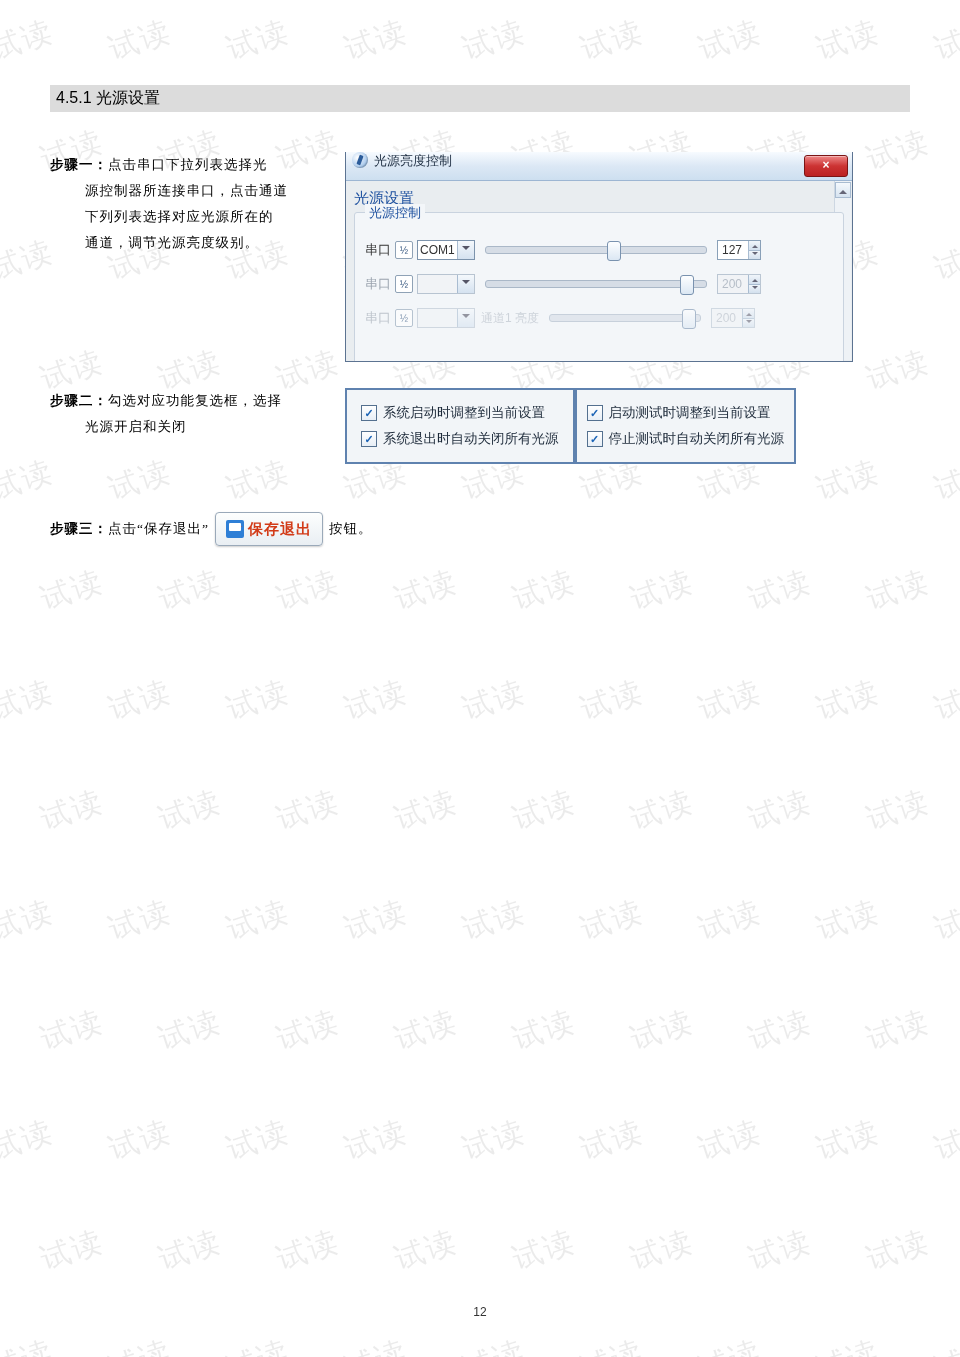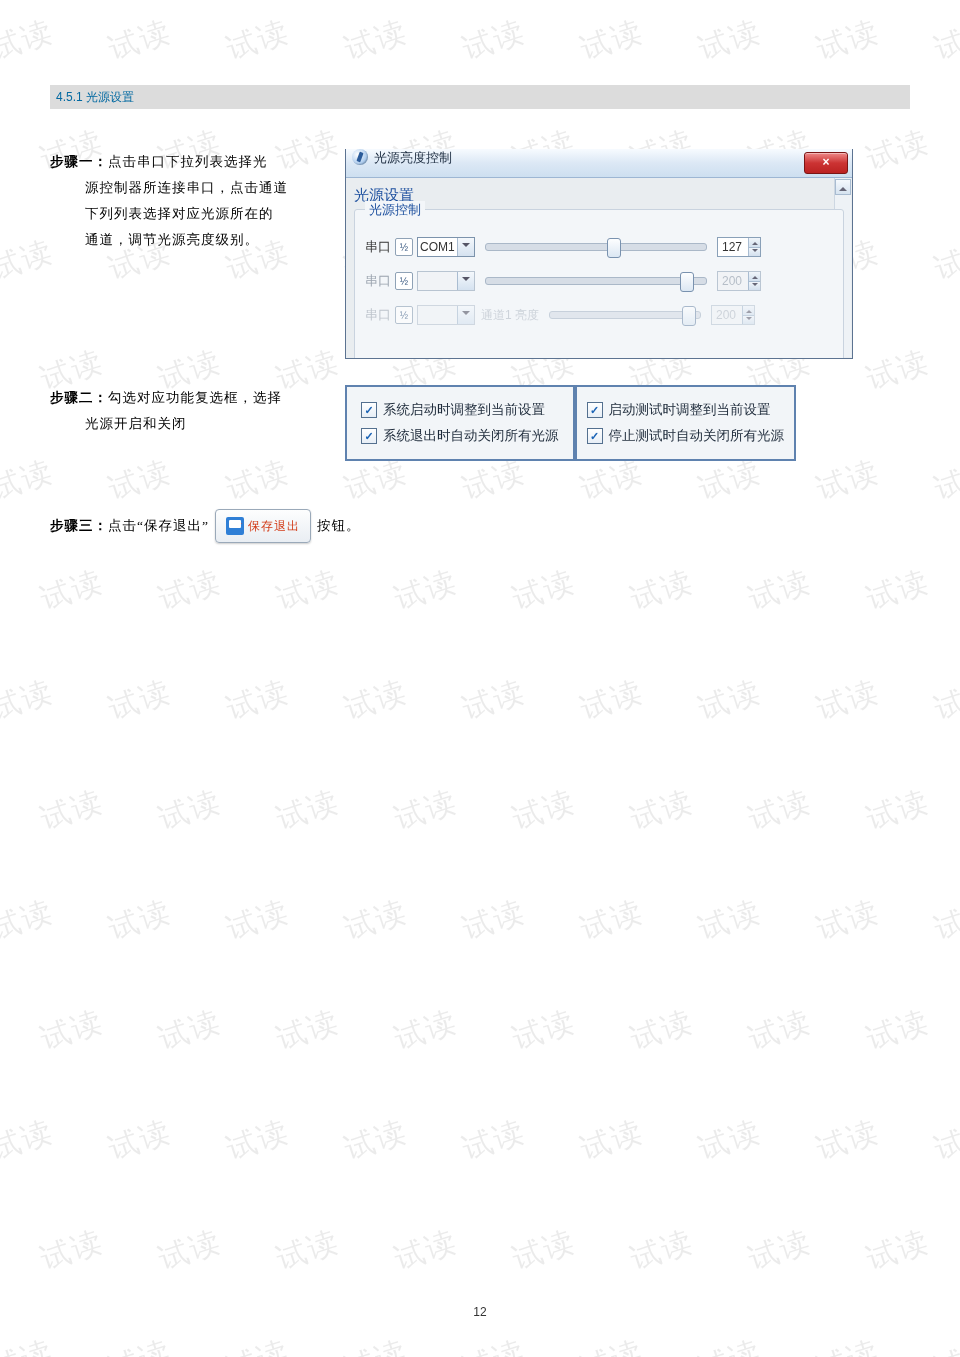--- a/index.html
+++ b/index.html
@@ -13,21 +13,21 @@
   .wm{position:absolute;inset:0;pointer-events:none;z-index:0}
   .wm span{
     position:absolute;color:rgba(0,0,0,0.08);font-size:30px;
     font-family:"SimSun",serif;transform:rotate(-18deg);font-weight:400;
     white-space:nowrap;letter-spacing:2px;
   }
   .page{position:relative;z-index:1;padding:85px 50px 0 50px;box-sizing:border-box}
   .hbar{
     background:#dcdcdc;padding:3px 6px;margin-bottom:40px;
   }
-  .hbar span{color:#0369a1;font-size:12px}
+  .hbar span{color:#000000;font-size:16px}
   .row{display:flex;margin-bottom:26px;align-items:flex-start}
   .left-text{flex:0 0 295px;font-size:13.5px;line-height:26px;letter-spacing:1px;
     font-family:"SimSun","Microsoft YaHei",serif}
   .left-text b{font-family:"SimHei","Microsoft YaHei";font-weight:700}
   .fig{position:relative}
   
   .dlg{
     width:508px;height:210px;position:relative;
     background:#e9edf0;
     border:1px solid #5c7391;border-top:none;
@@ -149,21 +149,21 @@
     content:"";position:absolute;inset:0;background:#2f7fd6;border-radius:2px;
   }
   .savebtn .sic::after{
     content:"";position:absolute;left:3px;top:3px;width:12px;height:8px;background:#fff;
     border-radius:1px;
   }
   .savebtn .sic .a{
     position:absolute;left:6px;top:6px;width:0;height:0;
     border:5px solid transparent;border-top-color:#c43;
   }
-  .savebtn span.t{color:#d23b18;font-weight:400;font-size:12px}
+  .savebtn span.t{color:#d23b18;font-weight:700;font-size:15px}
   .step3line{display:flex;align-items:center;font-size:13.5px;letter-spacing:1px;
     font-family:"SimSun","Microsoft YaHei",serif}
   .step3line b{font-family:"SimHei","Microsoft YaHei";font-weight:700}
   .pnum{position:absolute;bottom:38px;left:0;right:0;text-align:center;font-size:12px;color:#333}
 </style>
 </head>
 <body>
 
 <div class="wm">
     <span style="left: -10px; top: 20px;">试读</span>

